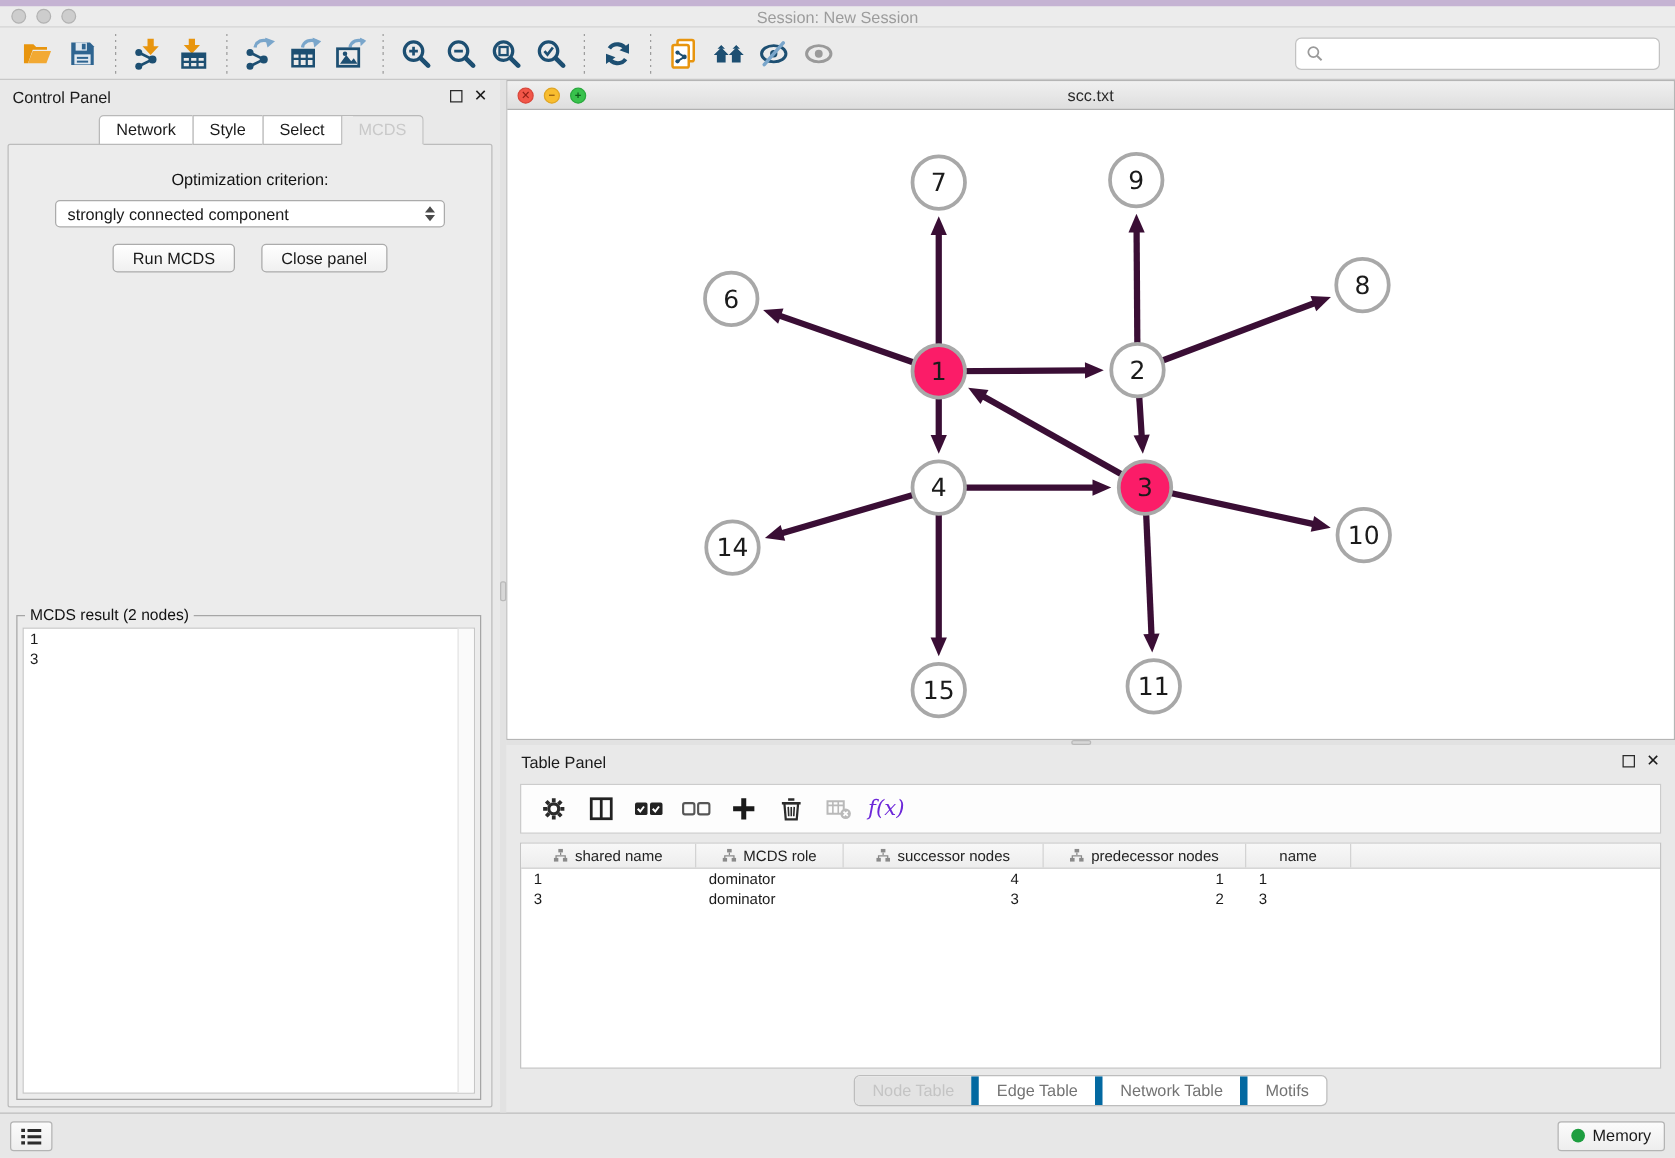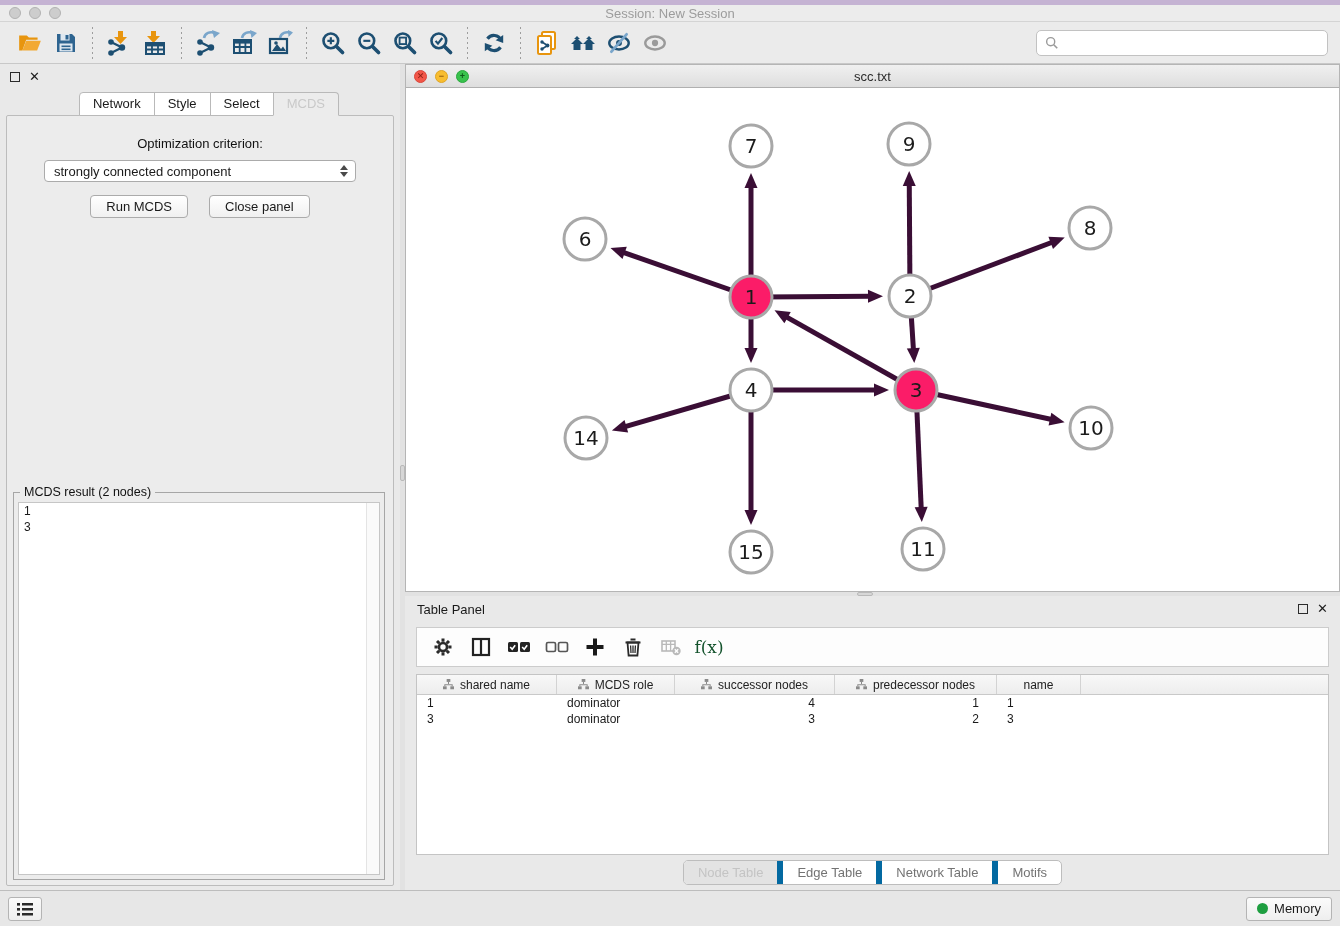--- a/index.html
+++ b/index.html
@@ -73,21 +73,21 @@
   .h-divider { height:4px; background:#e2e2e2; position:relative; }
   .h-handle { position:absolute; top:0; left:452px; width:16px; height:4px; background:#d7d7d7; border:1px solid #b9b9b9; border-radius:2px; }
 
   
   .table-panel { flex:1; display:flex; flex-direction:column; background:#e9e9e9; min-height:0; }
   .tp-header { height:26px; display:flex; align-items:center; padding:0 12px; }
   .tp-header .title { font-size:13px; flex:1; }
   .tp-toolbar { margin:5px 11px 0; height:40px; background:#fdfdfd; border:1px solid #cccccc;
                 display:flex; align-items:center; padding-left:12px; gap:10px; }
   .tp-ico { width:28px; height:28px; display:flex; align-items:center; justify-content:center; cursor:pointer; }
-  .fx { font-family:"DejaVu Serif","Liberation Serif",serif; font-size:17px; color:#14532d;text-align:right; }
+  .fx { font-family:"DejaVu Serif","Liberation Serif",serif; font-style:italic; font-size:17px; color:#6d28d9;text-align:right; }
   .tp-table { margin:7px 11px 0; flex:1; background:#fff; border:1px solid #c4c4c4; display:flex; flex-direction:column; min-height:0; }
   .t-head { height:20px; display:flex; background:linear-gradient(#f8f8f8,#ededed); border-bottom:1px solid #c9c9c9; }
   .t-hcell { display:flex; align-items:center; justify-content:center; gap:6px; font-size:12px; color:#222;
              border-right:1px solid #d3d3d3; cursor:pointer; }
   .t-row { height:16px; display:flex; align-items:center; }
   .t-cell { font-size:12px; overflow:hidden; white-space:nowrap; }
   .c0 { width:140px; padding-left:10px; }
   .c1 { width:118px; padding-left:10px; }
   .c2 { width:160px; text-align:right; padding-right:20px; }
   .c3 { width:162px; text-align:right; padding-right:18px; }
@@ -265,20 +265,21 @@
           <path d="M10 10l4 4" stroke="#9a9a9a" stroke-width="1.8"></path>
         </svg>
       <input type="text" placeholder="" style="">
     </div>
   </div>
 
   <div class="main">
 
     <div class="control-panel">
       <div class="cp-header">
+        <span class="title">Control Panel</span>
         <span class="win-mini-btns">
           <span class="float-sq"></span>
           <span class="x-btn">✕</span>
         </span>
       </div>
       <div class="cp-tabs" id="cp-tabs">
           <span class="cp-tab">Network</span>
           <span class="cp-tab">Style</span>
           <span class="cp-tab">Select</span>
           <span class="cp-tab active">MCDS</span>

